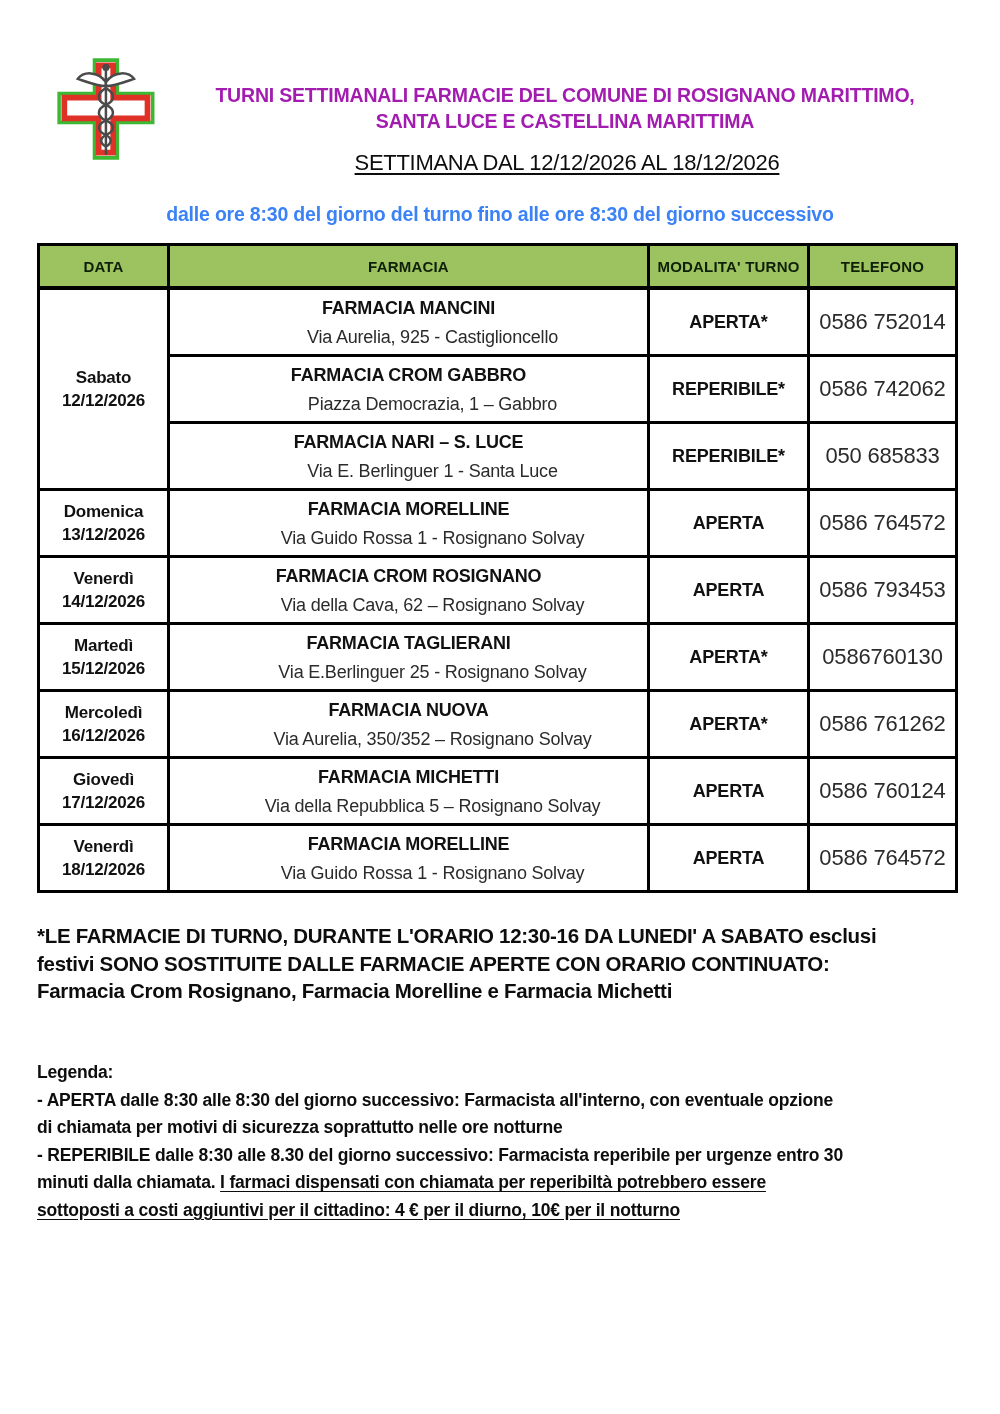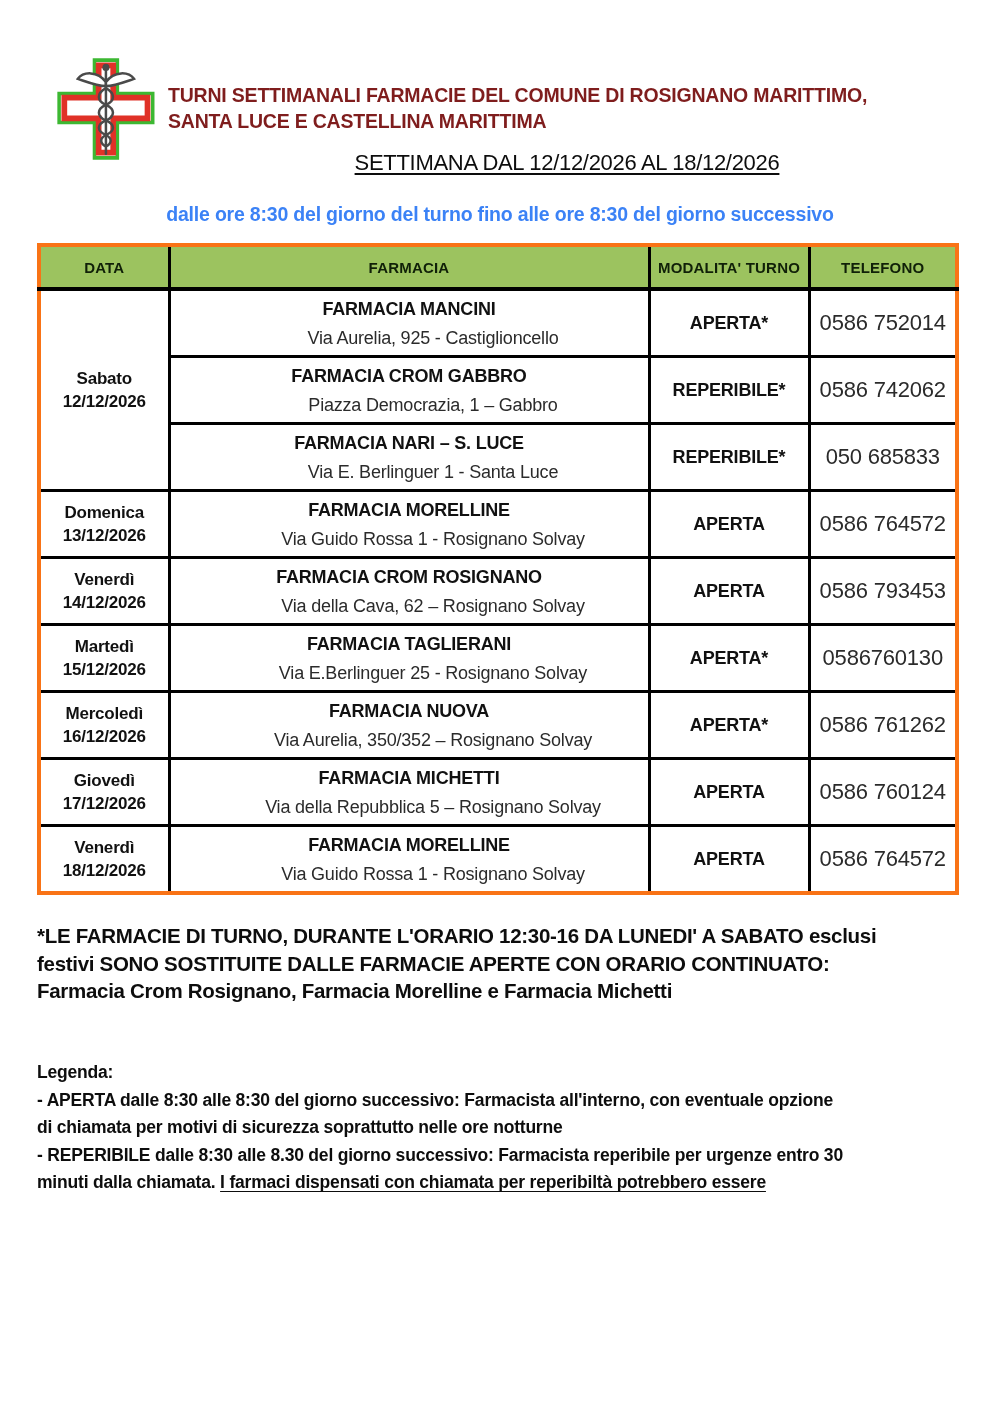--- a/index.html
+++ b/index.html
@@ -1,30 +1,30 @@
 <!DOCTYPE html>
 <html><head>
 <meta charset="utf-8">
 <style>
   html,body{margin:0;padding:0;background:#fff;}
   .page{position:relative;width:1000px;height:1414px;background:#ffffff;overflow:hidden;
         font-family:"Liberation Sans","DejaVu Sans",sans-serif;color:#111;}
 
   
   .logo{position:absolute;left:54px;top:57px;width:108px;height:104px;}
-  .title-block{position:absolute;left:168px;top:82px;width:794px;
-               font-weight:bold;font-size:19.5px;line-height:26px;letter-spacing:-0.2px;color:#7f1d1d;}
+  .title-block{position:absolute;left:168px;top:82px;width:794px;text-align:center;
+               font-weight:bold;font-size:19.5px;line-height:26px;letter-spacing:-0.2px;color:#a21caf;}
   .week-line{position:absolute;left:134px;top:150px;width:866px;text-align:center;
              font-size:22px;letter-spacing:-0.3px;text-decoration:underline;text-underline-offset:3px;color:#0d0d0d;}
   .hours-line{position:absolute;left:0;top:203px;width:1000px;text-align:center;
               font-weight:bold;font-size:19.5px;letter-spacing:-0.2px;color:#3b82f6;}
 
   
   table.duty{position:absolute;left:37px;top:243px;width:748px;border-collapse:collapse;
-             border:4px solid #f97316;table-layout:fixed;}
+             border:2px solid #f97316;table-layout:fixed;}
   table.duty th,table.duty td{border:3px solid #000;padding:0;}
   table.duty thead th{height:40px;font-size:15px;font-weight:bold;letter-spacing:0.2px;
                       color:#102008;border-bottom:4px solid #000;}
   table.duty td{height:64px;vertical-align:middle;text-align:center;}
   .col-data{width:130px;} .col-farmacia{width:480px;} .col-mode{width:160px;} .col-tel{width:148px;}
   .day{font-weight:bold;font-size:17px;line-height:23px;letter-spacing:-0.2px;}
   .date{font-weight:bold;font-size:17px;line-height:23px;letter-spacing:-0.2px;}
   .pname{font-weight:bold;font-size:18px;line-height:22px;letter-spacing:-0.2px;margin-bottom:7px;}
   .paddr{font-size:18px;line-height:22px;letter-spacing:-0.2px;color:#2b2b2b;margin-left:48px;}
   .mode{font-weight:bold;font-size:18px;letter-spacing:-0.2px;}
@@ -188,15 +188,16 @@
     <div>festivi SONO SOSTITUITE DALLE FARMACIE APERTE CON ORARIO CONTINUATO:</div>
     <div>Farmacia Crom Rosignano, Farmacia Morelline e Farmacia Michetti</div>
   </div>
 
   <div class="legend">
     <div>Legenda:</div>
     <div>- APERTA dalle 8:30 alle 8:30 del giorno successivo: Farmacista all'interno, con eventuale opzione</div>
     <div>di chiamata per motivi di sicurezza soprattutto nelle ore notturne</div>
     <div>- REPERIBILE dalle 8:30 alle 8.30 del giorno successivo: Farmacista reperibile per urgenze entro 30</div>
     <div><span>minuti dalla chiamata. </span><span class="u">I farmaci dispensati con chiamata per reperibiltà potrebbero essere</span></div>
+    <div class="u">sottoposti a costi aggiuntivi per il cittadino: 4 € per il diurno, 10€ per il notturno</div>
   </div>
 
 </div>
 
 </body></html>

